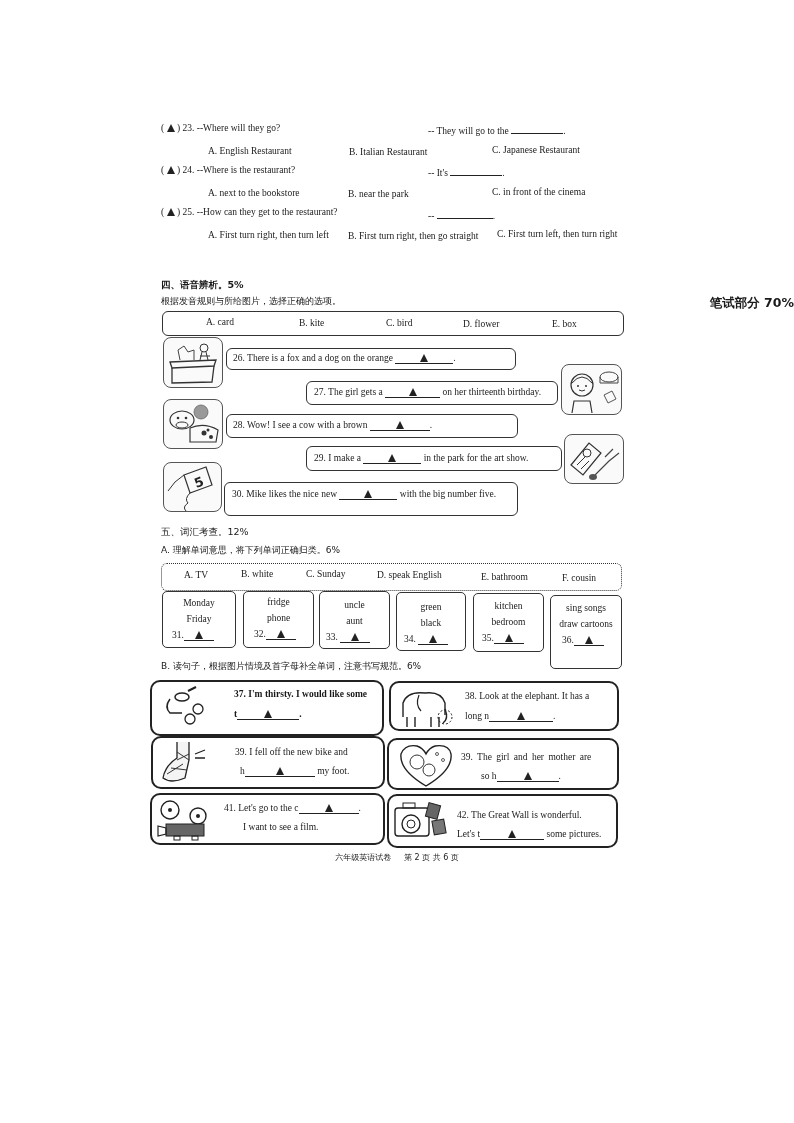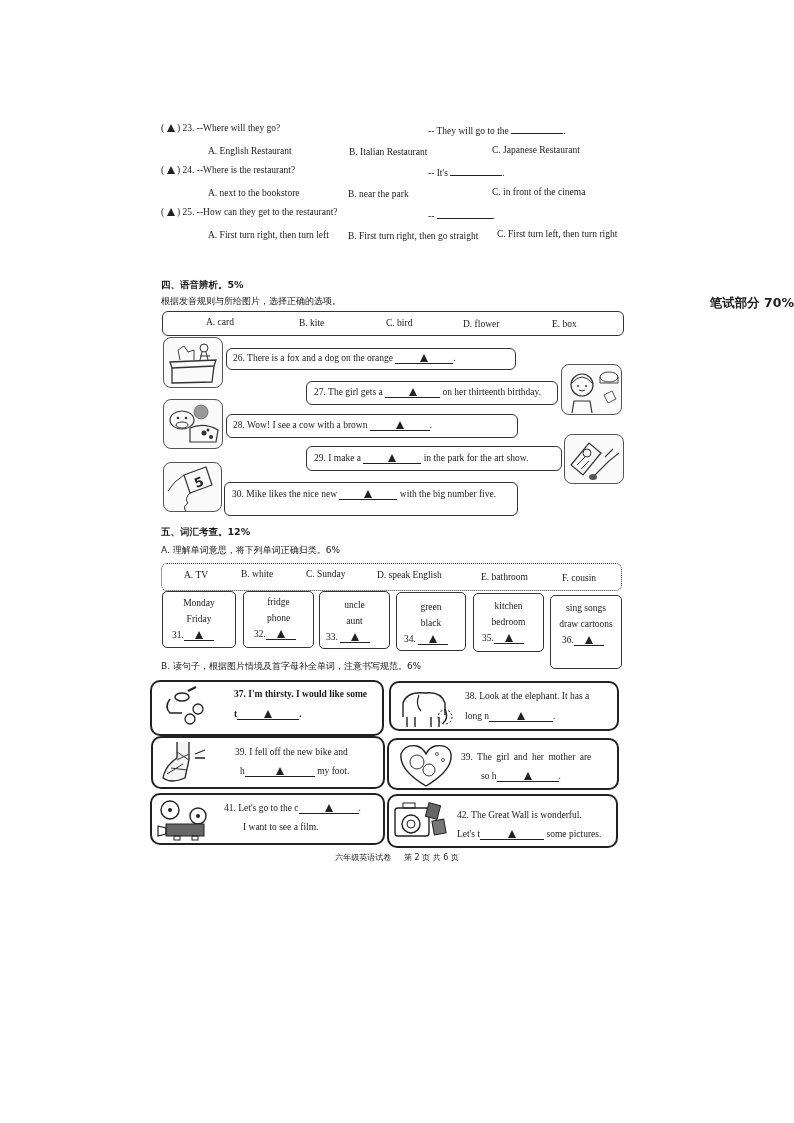--- a/index.html
+++ b/index.html
@@ -165,21 +165,21 @@
 </div>
 <div class="box" style="left:224px;top:482px;width:294px;height:34px;">
   <div class="sentence" style="left:7px;top:6px;">
     <span>30.</span>
     <span>Mike likes the nice new</span>
     <span class="blank" style="width:58px;"><span class="tri"></span></span>
     <span>with the big number five.</span>
   </div>
 </div>
 
-<div class="abs zh" style="left:161px;top:526px;font-size:9.5px;font-weight:bold;">五、词汇考查。12%</div>
+<div class="abs zh" style="left:161px;top:526px;font-size:9.5px;font-weight:normal;">五、词汇考查。12%</div>
 <div class="abs zh" style="left:161px;top:544px;font-size:9px;">A. 理解单词意思，将下列单词正确归类。6%</div>
 
 <div class="dashbox" style="left:161px;top:563px;width:461px;height:28px;">
   <span class="abs t9" style="left:22px;top:6px;">A. TV</span>
   <span class="abs t9" style="left:79px;top:5px;">B. white</span>
   <span class="abs t9" style="left:144px;top:5px;">C. Sunday</span>
   <span class="abs t9" style="left:215px;top:6px;">D. speak English</span>
   <span class="abs t9" style="left:319px;top:8px;">E. bathroom</span>
   <span class="abs t9" style="left:400px;top:9px;">F. cousin</span>
 </div>

